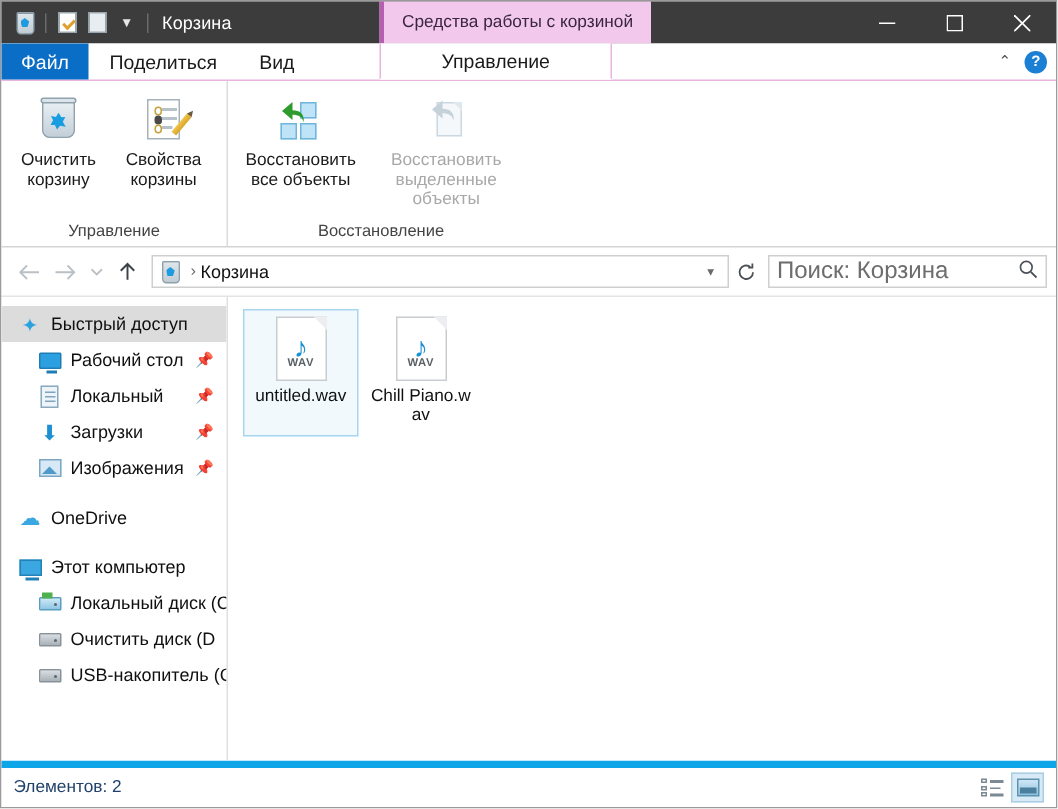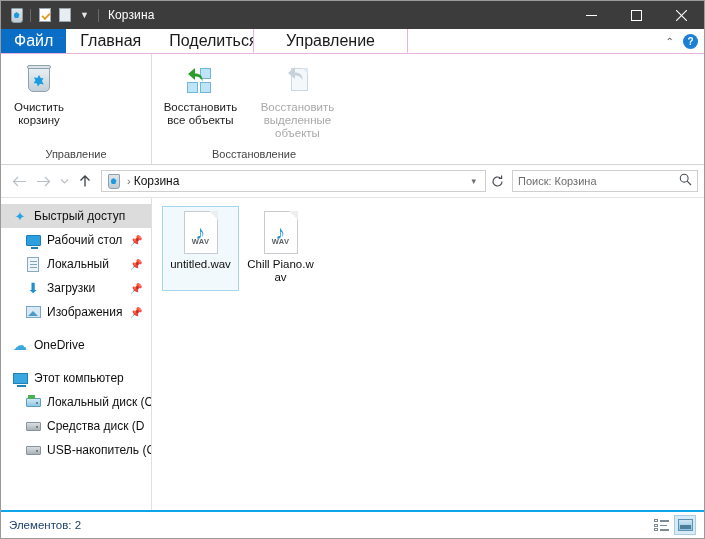--- a/index.html
+++ b/index.html
@@ -117,21 +117,21 @@
     background: #ffffff;
     display: flex;
     align-items: stretch;
     position: relative;
     flex: none;
     border-bottom: 1px solid #e8b4e2;
   }
   .tab {
     display: flex; align-items: center;
     padding: 0 14px;
-    font-size: 16px;
+    font-size: 13px;
     color: #1a1a1a;
     white-space: nowrap;
     box-sizing: border-box;
   }
   .tab.file {
     background: #0b6ec6;
     color: #ffffff;
     padding: 0 13px;
   }
   .tab.ctx-tab {
@@ -322,21 +322,21 @@
   }
   .searchfield {
     width: 186px; height: 22px;
     border: 1px solid #cfcfcf;
     background: #ffffff;
     display: flex; align-items: center;
     padding: 0 5px; margin-left: 4px;
     box-sizing: border-box;
   }
   .searchfield .ph {
-    flex: 1; font-size: 11px; color: #6d6d6d;
+    flex: 1; font-size: 16px; color: #6d6d6d;
   }
 
   
   .main {
     flex: 1;
     display: flex;
     min-height: 0;
     border-top: 1px solid #e4e4e4;
   }
   .sidebar {
@@ -482,21 +482,21 @@
     line-height: 13px;
     text-align: center;
     color: #101010;
     word-break: break-all;
   }
 
   
   .statusbar {
     height: 26px;
     background: #ffffff;
-    border-top: 2px solid #0ea5e9;
+    border-top: 5px solid #0ea5e9;
     display: flex; align-items: center;
     padding: 0 8px;
     flex: none;
   }
   .status-text { font-size: 11.5px; color: #20416b; }
   .status-spacer { flex: 1; }
   .viewbtn {
     width: 22px; height: 20px;
     display: flex; align-items: center; justify-content: center;
     margin-left: 2px;
@@ -532,20 +532,21 @@
       <div class="qat-ico">
           <div class="qat-doc plain"></div>
         </div>
       <div class="qat-ico">
           <span class="qat-chev">▼</span>
         </div>
       <div class="qat-sep"></div>
     </div>
     <div class="title-text">Корзина</div>
 
+    <div class="ctx-header">Средства работы с корзиной</div>
 
     <div class="wincontrols">
       <div class="wc">
         <svg width="11" height="11" viewBox="0 0 11 11">
             <line x1="0" y1="5.5" x2="11" y2="5.5" stroke="#ffffff" stroke-width="1"></line>
           </svg>
       </div>
       <div class="wc">
         <svg width="11" height="11" viewBox="0 0 11 11">
             <rect x="0.5" y="0.5" width="10" height="10" fill="none" stroke="#ffffff" stroke-width="1"></rect>
@@ -555,40 +556,54 @@
         <svg width="11" height="11" viewBox="0 0 11 11">
             <line x1="0" y1="0" x2="11" y2="11" stroke="#ffffff" stroke-width="1.1"></line>
             <line x1="11" y1="0" x2="0" y2="11" stroke="#ffffff" stroke-width="1.1"></line>
           </svg>
       </div>
     </div>
   </div>
 
   <div class="tabstrip">
     <div class="tab file">Файл</div>
-    <div class="tab">Главная</div>
     <div class="tab">Поделиться</div>
     <div class="tab">Вид</div>
     <div class="tab ctx-tab">Управление</div>
     <div class="ribbon-right">
       <span class="collapse-chev">⌃</span>
       <span class="help-ico">?</span>
     </div>
   </div>
 
   <div class="ribbon">
 
     <div class="rgroup" style="width:150px">
       <div class="rgroup-items">
         <div class="rbtn">
           <div class="ricon">
               <div class="ico-bin"></div>
             </div>
           <div class="rlabel">Очистить
 корзину</div>
+        </div>
+        <div class="rbtn">
+          <div class="ricon">
+            <div class="ico-props">
+              <span class="bul" style="top:4px"></span>
+                <span class="ln" style="top:5px"></span>
+              <span class="bul f" style="top:10px"></span>
+                <span class="ln" style="top:11px"></span>
+              <span class="bul" style="top:16px"></span>
+                <span class="ln" style="top:17px;width:7px"></span>
+              <span class="pencil"></span>
+            </div>
+          </div>
+          <div class="rlabel">Свойства
+корзины</div>
         </div>
       </div>
       <div class="rgroup-label">Управление</div>
     </div>
 
     <div class="rgroup" style="width:205px">
       <div class="rgroup-items" style="padding-left:8px">
         <div class="rbtn wide">
           <div class="ricon">
             <div class="ico-restore-all">
@@ -740,21 +755,21 @@
         <span class="nav-ico">
             <span class="i-drive sys"></span>
           </span>
         <span class="nav-label">Локальный диск (C</span>
       </div>
 
       <div class="nav-item lvl1">
         <span class="nav-ico">
             <span class="i-drive"></span>
           </span>
-        <span class="nav-label">Средства диск (D</span>
+        <span class="nav-label">Очистить диск (D</span>
       </div>
 
 
 
       <div class="nav-item lvl1">
         <span class="nav-ico">
             <span class="i-drive"></span>
           </span>
         <span class="nav-label">USB-накопитель (G</span>
       </div>

